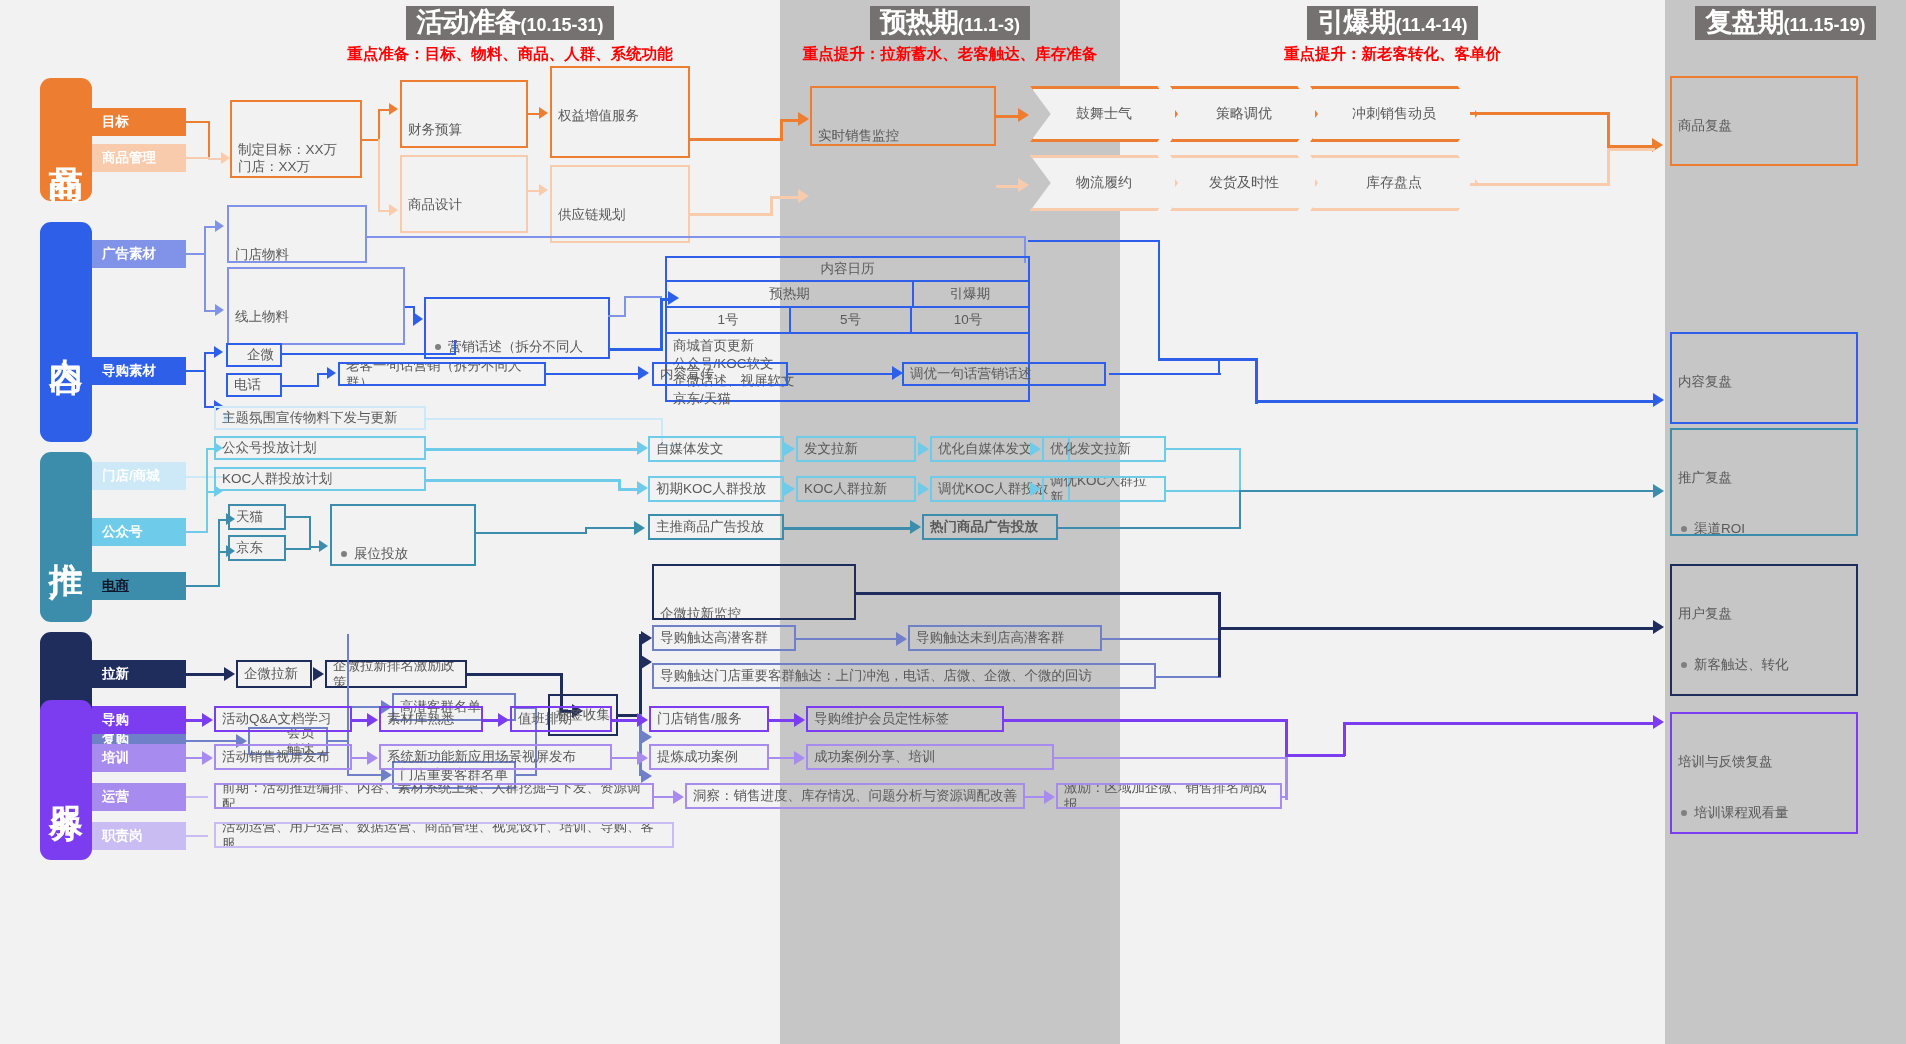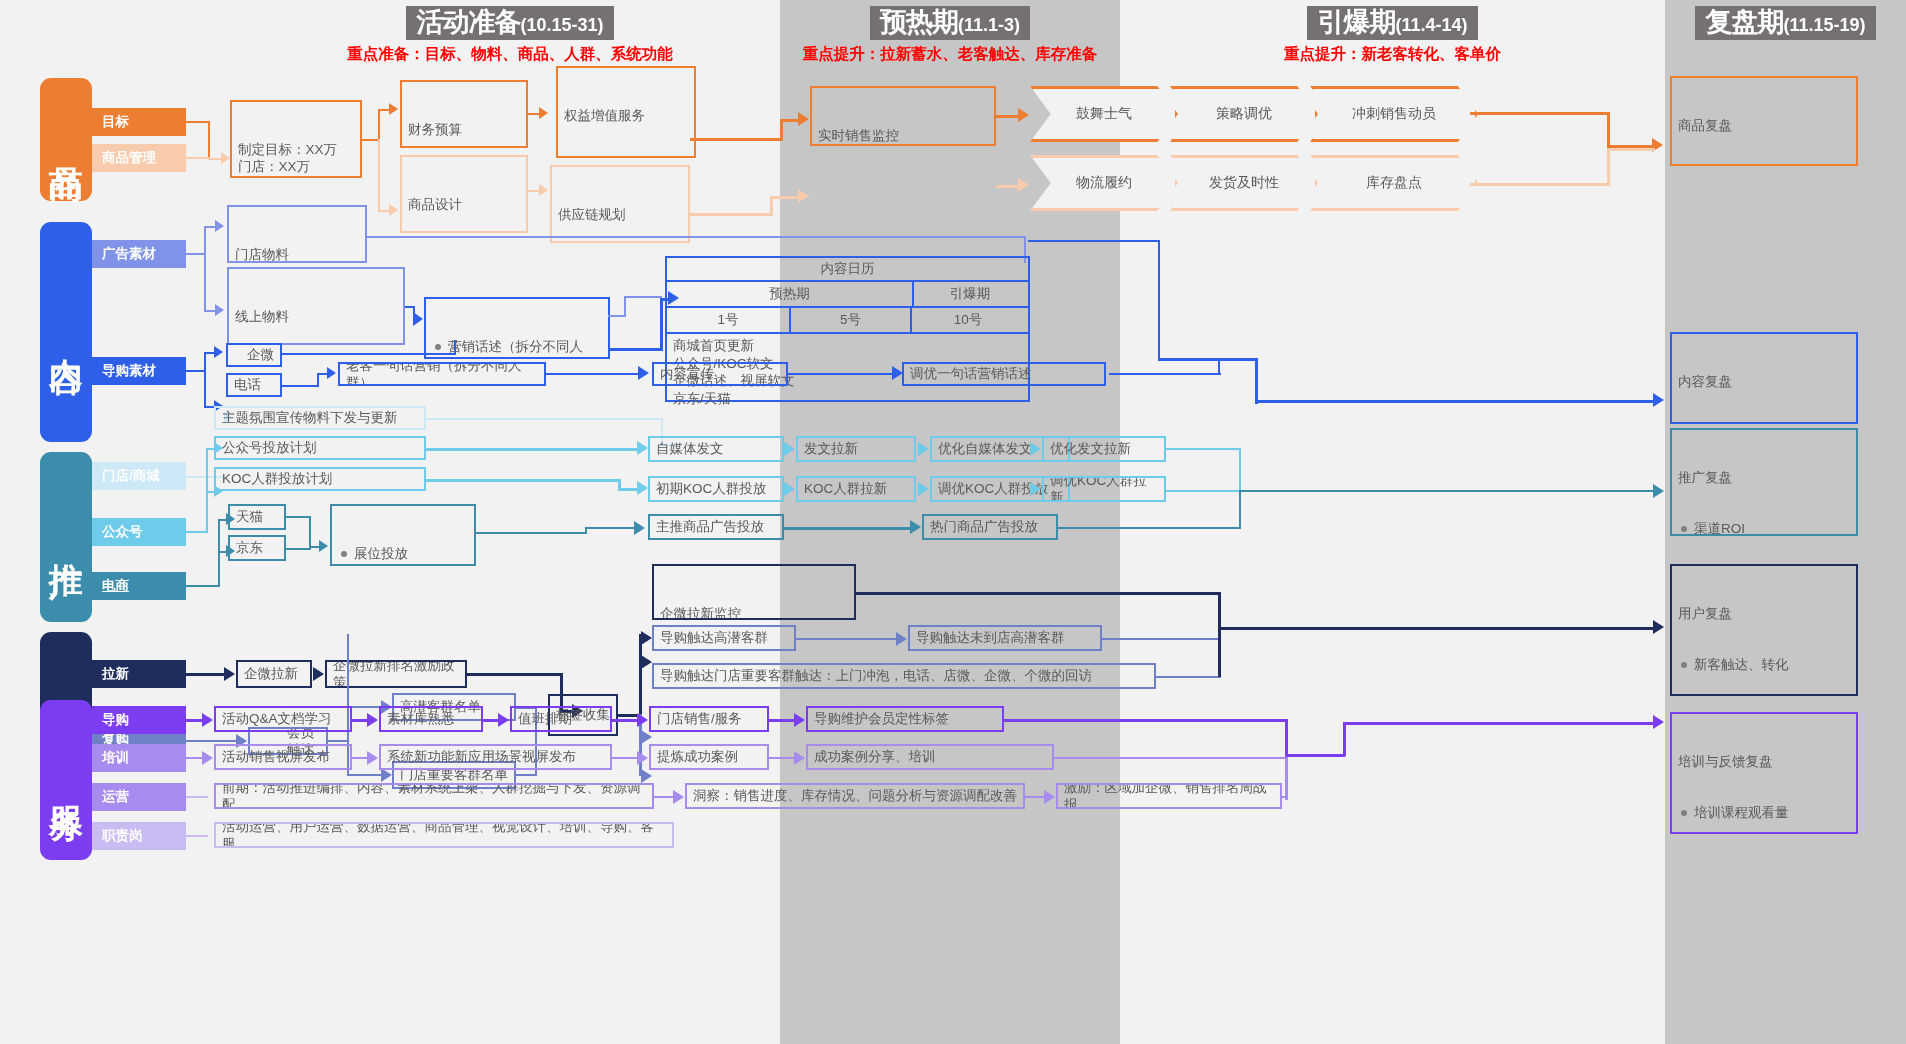--- a/index.html
+++ b/index.html
@@ -155,21 +155,21 @@
   <div class="box t" style="left:400px;top:155px;width:128px;height:78px;border:2.5px solid #F8CBAD;">
     <span class="hd">商品设计</span>
     
   </div>
 
   <div class="ln" style="left:528px;top:113px;width:12px;height:2px;background:#ED7D31;"></div>
   <div class="arw" style="left:539px;top:107px;border-left:9px solid #ED7D31;border-top:6px solid transparent;border-bottom:6px solid transparent;"></div>
   <div class="ln" style="left:528px;top:190px;width:12px;height:2px;background:#F8CBAD;"></div>
   <div class="arw" style="left:539px;top:184px;border-left:9px solid #F8CBAD;border-top:6px solid transparent;border-bottom:6px solid transparent;"></div>
 
-  <div class="box t" style="left:550px;top:66px;width:140px;height:92px;border:2.5px solid #ED7D31;margin-left:6px;">
+  <div class="box t" style="left:550px;top:66px;width:140px;height:92px;border:2.5px solid #ED7D31;">
     <span class="hd">权益增值服务</span>
     
   </div>
   <div class="box t" style="left:550px;top:165px;width:140px;height:78px;border:2.5px solid #F8CBAD;">
     <span class="hd">供应链规划</span>
     
   </div>
 
   <div class="ln" style="left:690px;top:138px;width:92px;height:3px;background:#ED7D31;"></div>
   <div class="ln" style="left:780px;top:119px;width:3px;height:22px;background:#ED7D31;"></div>
@@ -359,21 +359,21 @@
 
   <div class="cat" style="left:40px;top:452px;height:170px;background:#3C8DAB;">
     <span>推广</span>
   </div>
   <div class="sub" style="left:92px;top:462px;width:94px;background:#CDE9F8;color:#fff;">
     <span>门店/商城</span>
   </div>
   <div class="sub" style="left:92px;top:518px;width:94px;background:#6FCBEA;color:#fff;">
     <span>公众号</span>
   </div>
-  <div class="sub" style="left:92px;top:572px;width:94px;background:#3C8DAB;color:#ffffff;text-decoration:underline;">
+  <div class="sub" style="left:92px;top:572px;width:94px;background:#3C8DAB;color:#0f172a;text-decoration:underline;">
     <span>电商</span>
   </div>
 
   <div class="ln" style="left:186px;top:476px;width:40px;height:2px;background:#CDE9F8;"></div>
   <div class="arw" style="left:224px;top:410px;border-left:9px solid #CDE9F8;border-top:6px solid transparent;border-bottom:6px solid transparent;top:412px;left:224px;"></div>
   <div class="box mid" style="left:214px;top:406px;width:212px;height:24px;border:2px solid #CDE9F8;">
     <span>主题氛围宣传物料下发与更新</span>
   </div>
 
   <div class="ln" style="left:186px;top:531px;width:22px;height:2px;background:#6FCBEA;"></div>
@@ -424,21 +424,21 @@
   <div class="arw" style="left:918px;top:442px;border-left:11px solid #6FCBEA;border-top:7px solid transparent;border-bottom:7px solid transparent;"></div>
   <div class="box mid" style="left:930px;top:436px;width:140px;height:26px;border:2px solid #6FCBEA;">
     <span>优化自媒体发文</span>
   </div>
   <div class="arw" style="left:918px;top:482px;border-left:11px solid #6FCBEA;border-top:7px solid transparent;border-bottom:7px solid transparent;"></div>
   <div class="box mid" style="left:930px;top:476px;width:140px;height:26px;border:2px solid #6FCBEA;">
     <span>调优KOC人群投放</span>
   </div>
   <div class="ln" style="left:784px;top:527px;width:128px;height:2.5px;background:#3C8DAB;"></div>
   <div class="arw" style="left:910px;top:520px;border-left:11px solid #3C8DAB;border-top:7px solid transparent;border-bottom:7px solid transparent;"></div>
-  <div class="box mid" style="left:922px;top:514px;width:136px;height:26px;border:2px solid #3C8DAB;">
+  <div class="box mid" style="left:922px;top:514px;width:136px;height:26px;border:2px solid #3C8DAB;font-weight:bold;">
     <span>热门商品广告投放</span>
   </div>
 
   <div class="arw" style="left:1030px;top:442px;border-left:11px solid #6FCBEA;border-top:7px solid transparent;border-bottom:7px solid transparent;"></div>
   <div class="box mid" style="left:1042px;top:436px;width:124px;height:26px;border:2px solid #6FCBEA;">
     <span>优化发文拉新</span>
   </div>
   <div class="arw" style="left:1030px;top:482px;border-left:11px solid #6FCBEA;border-top:7px solid transparent;border-bottom:7px solid transparent;"></div>
   <div class="box mid" style="left:1042px;top:476px;width:124px;height:26px;border:2px solid #6FCBEA;">
     <span>调优KOC人群拉新</span>

